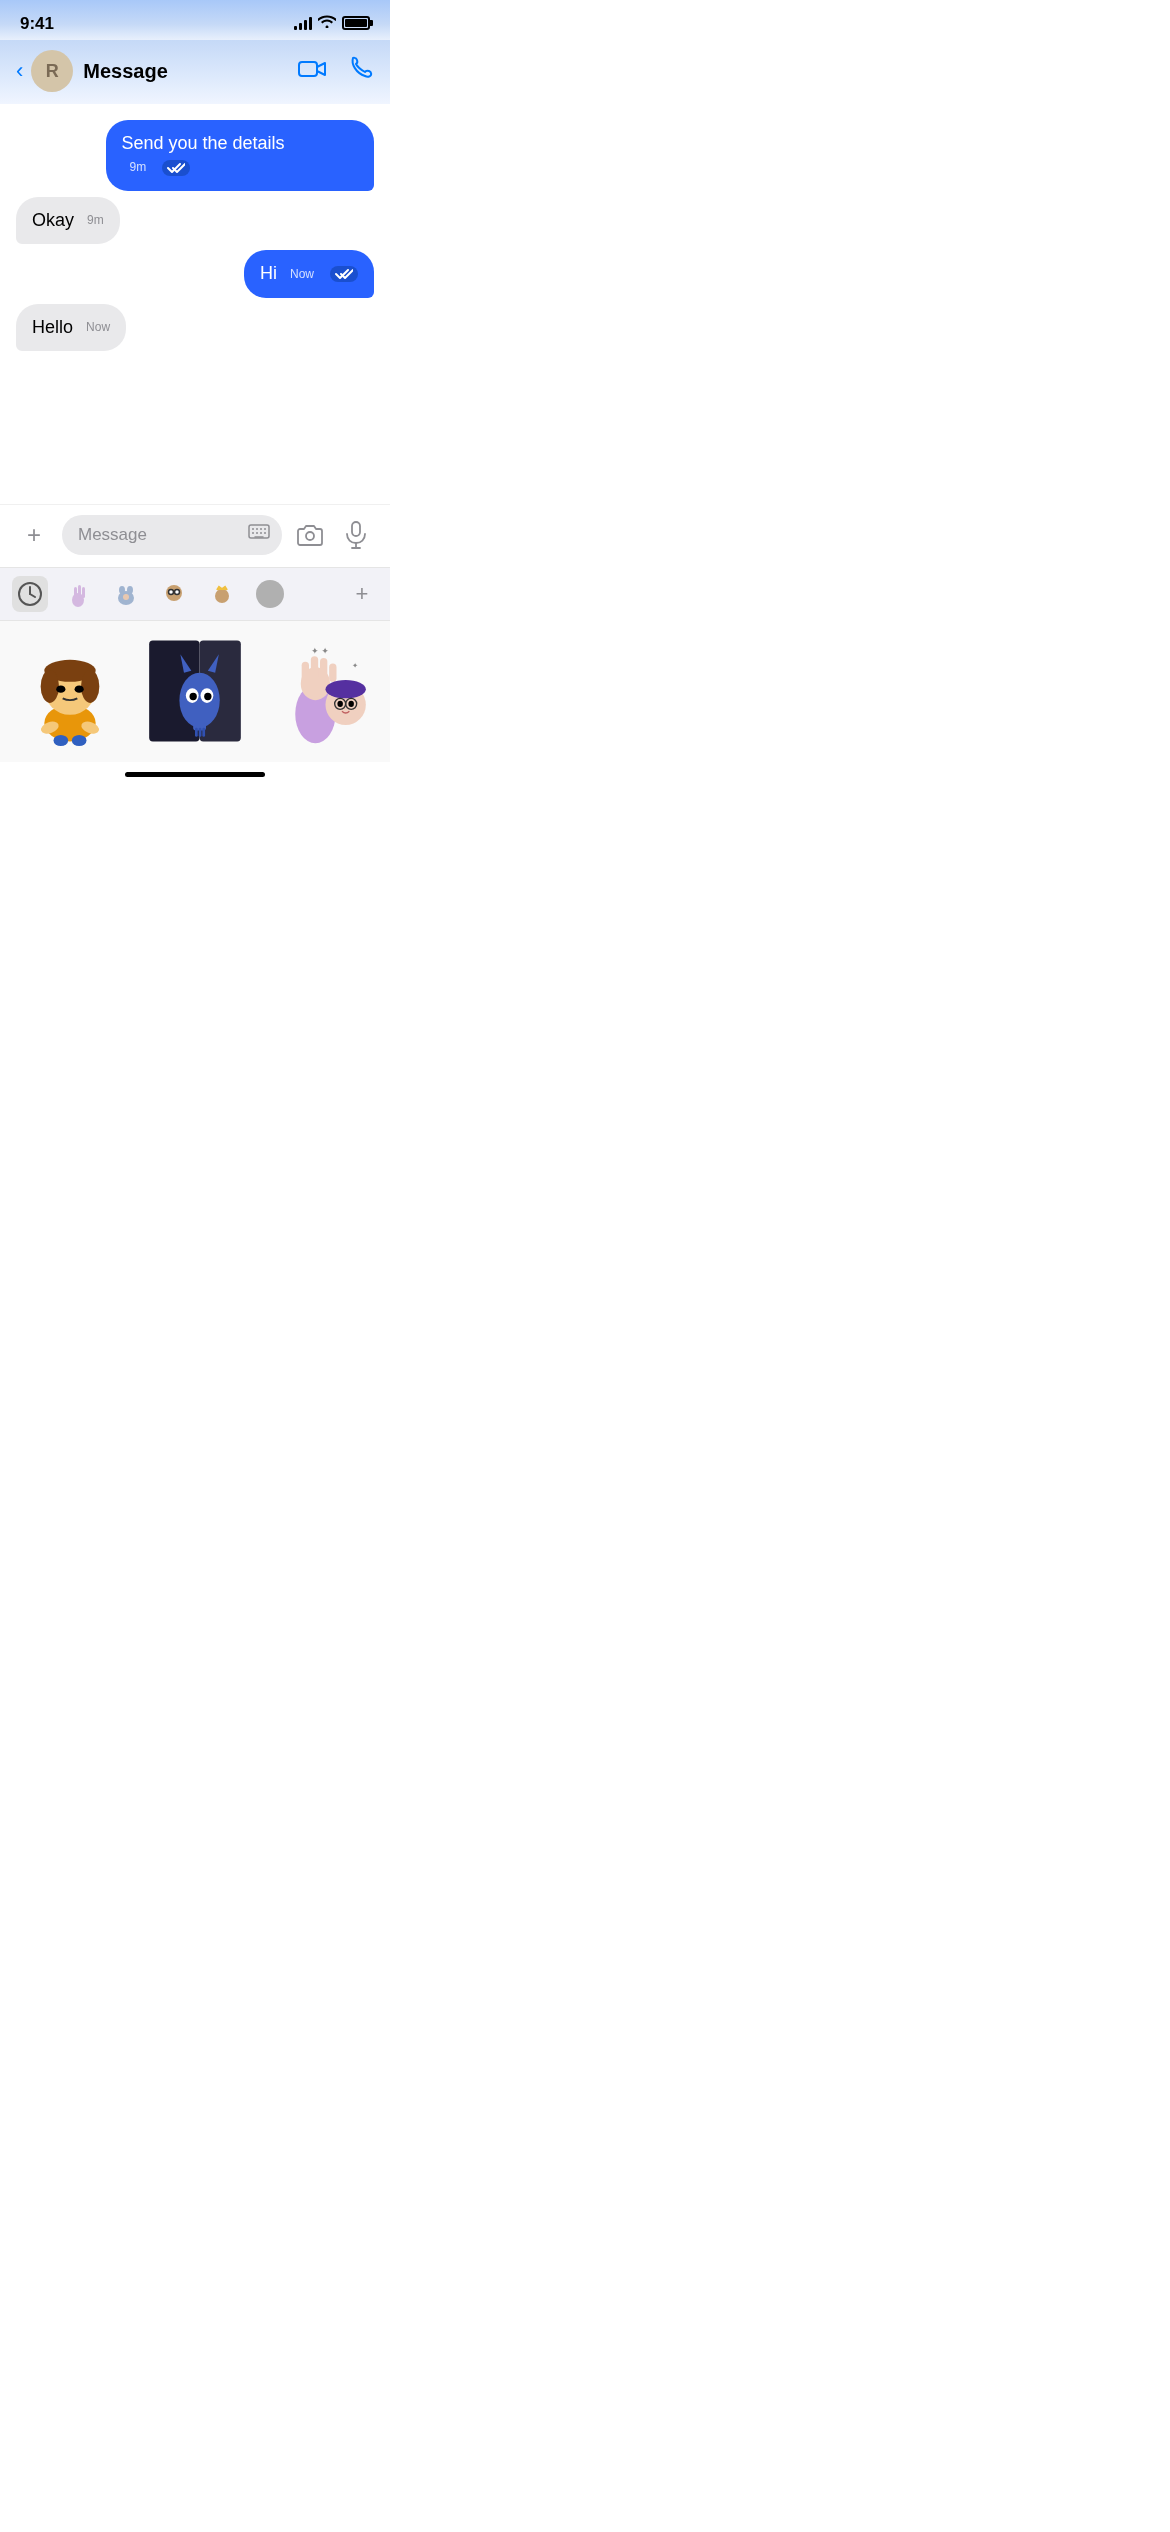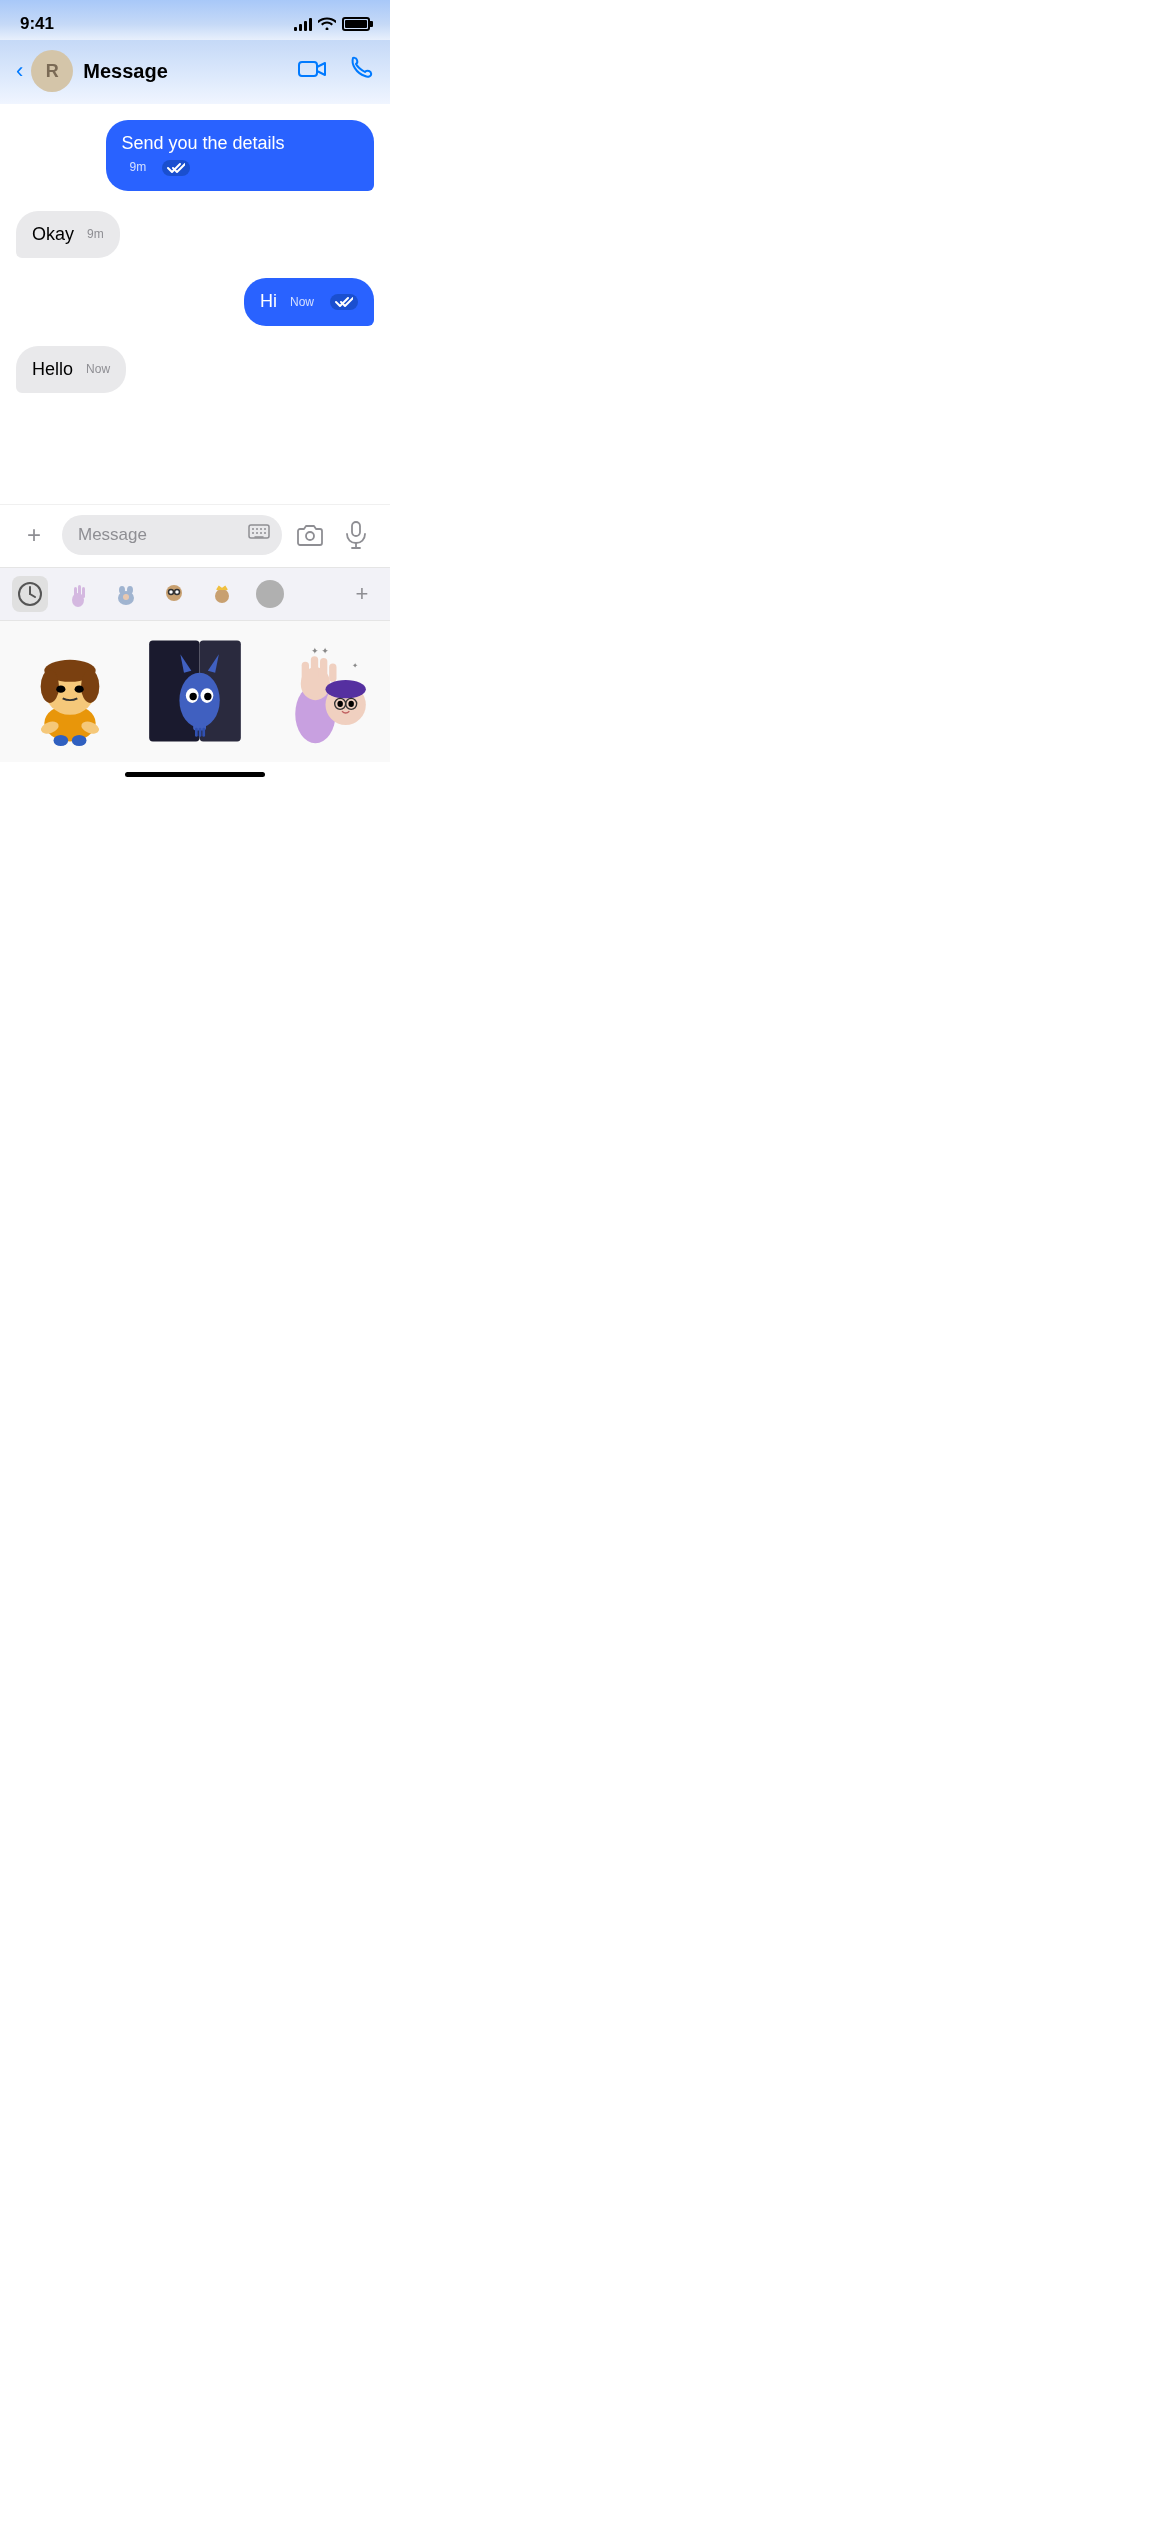--- a/index.html
+++ b/index.html
@@ -10,21 +10,21 @@
       font-family: -apple-system, BlinkMacSystemFont, 'SF Pro Text', sans-serif;
       background: #fff;
       overflow-x: hidden;
       position: relative;
     }
 
     
     .status-bar {
       display: flex;
       justify-content: space-between;
-      align-items: center;
+      align-items: flex-start;
       padding: 14px 20px 6px;
       background: linear-gradient(180deg, #a8c8f8 0%, #c5d9f7 60%, #e8f0fc 100%);
     }
     .status-time {
       font-size: 17px;
       font-weight: 700;
       color: #000;
     }
     .status-icons {
       display: flex;
@@ -124,21 +124,21 @@
     
     .chat-area {
       background: #fff;
       padding: 16px 16px 0;
       min-height: 400px;
     }
 
     
     .msg-row {
       display: flex;
-      margin-bottom: 20px;
+      margin-bottom: 6px;
     }
     .msg-row.outgoing {
       justify-content: flex-end;
     }
     .msg-row.incoming {
       justify-content: flex-start;
       text-align: right;
     }
     .bubble {
       max-width: 75%;

